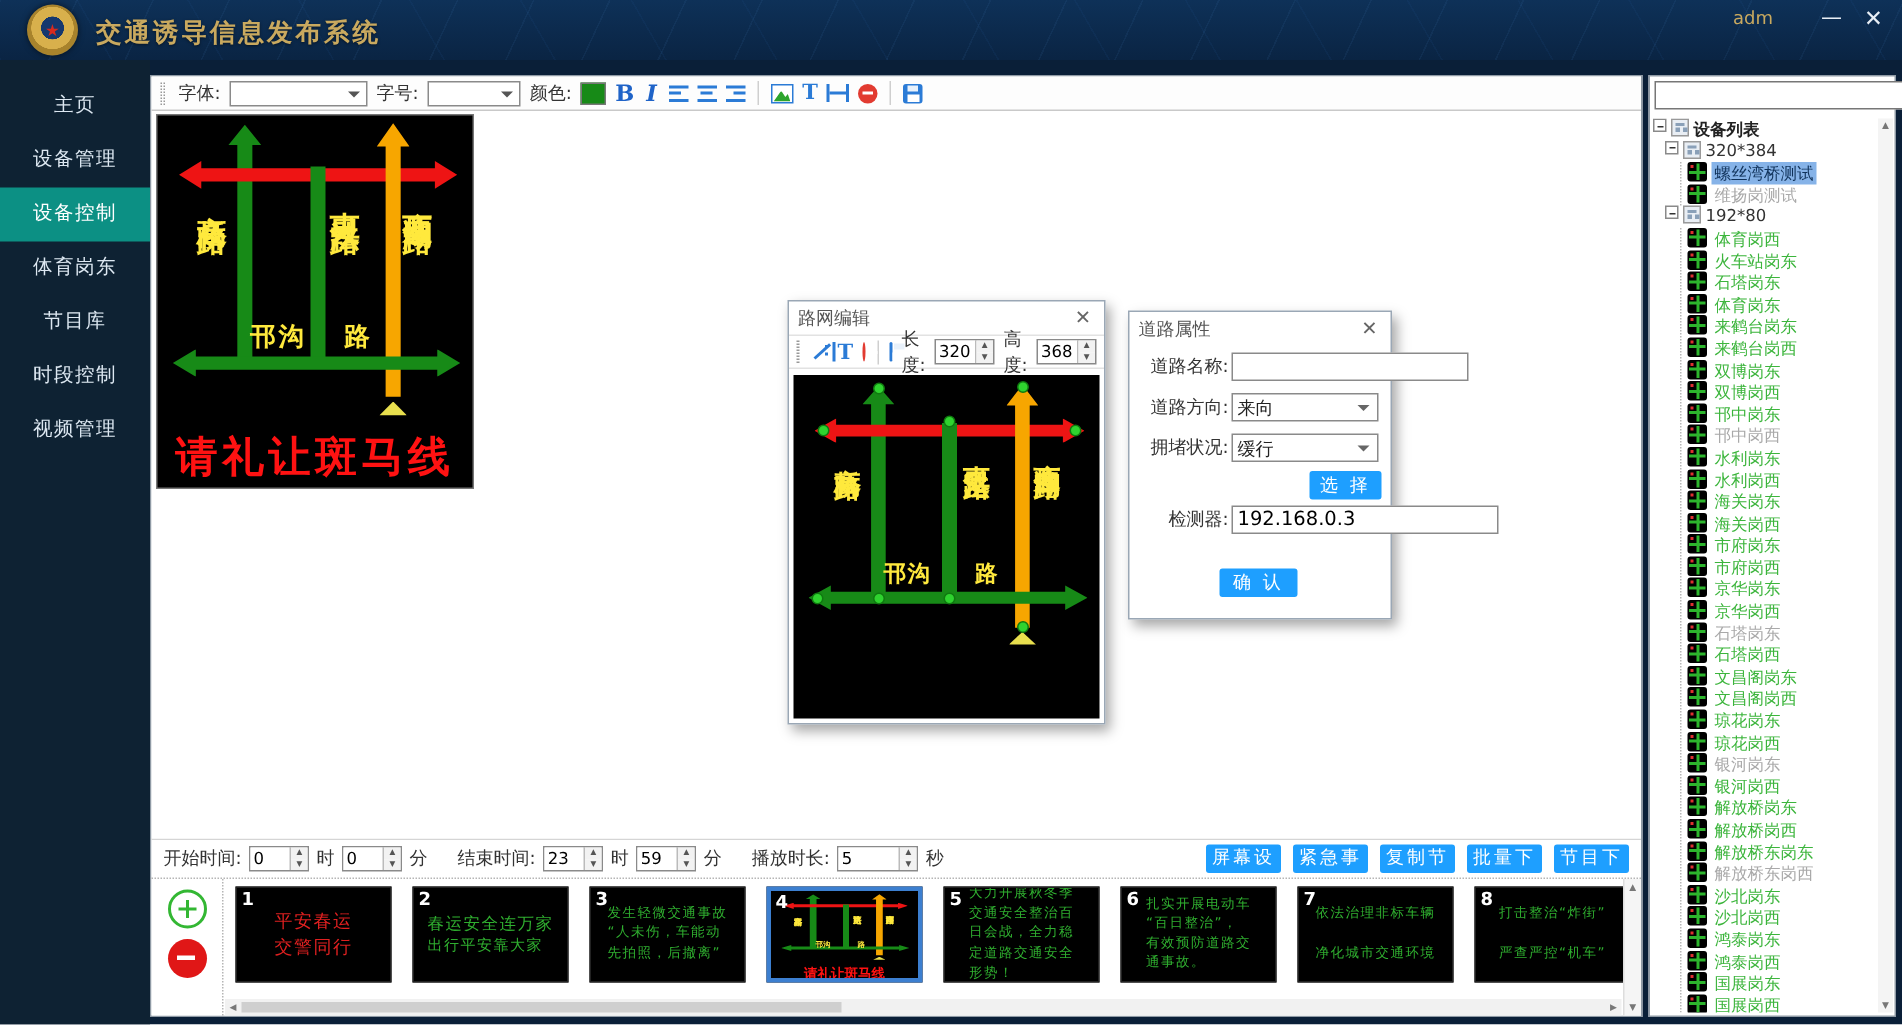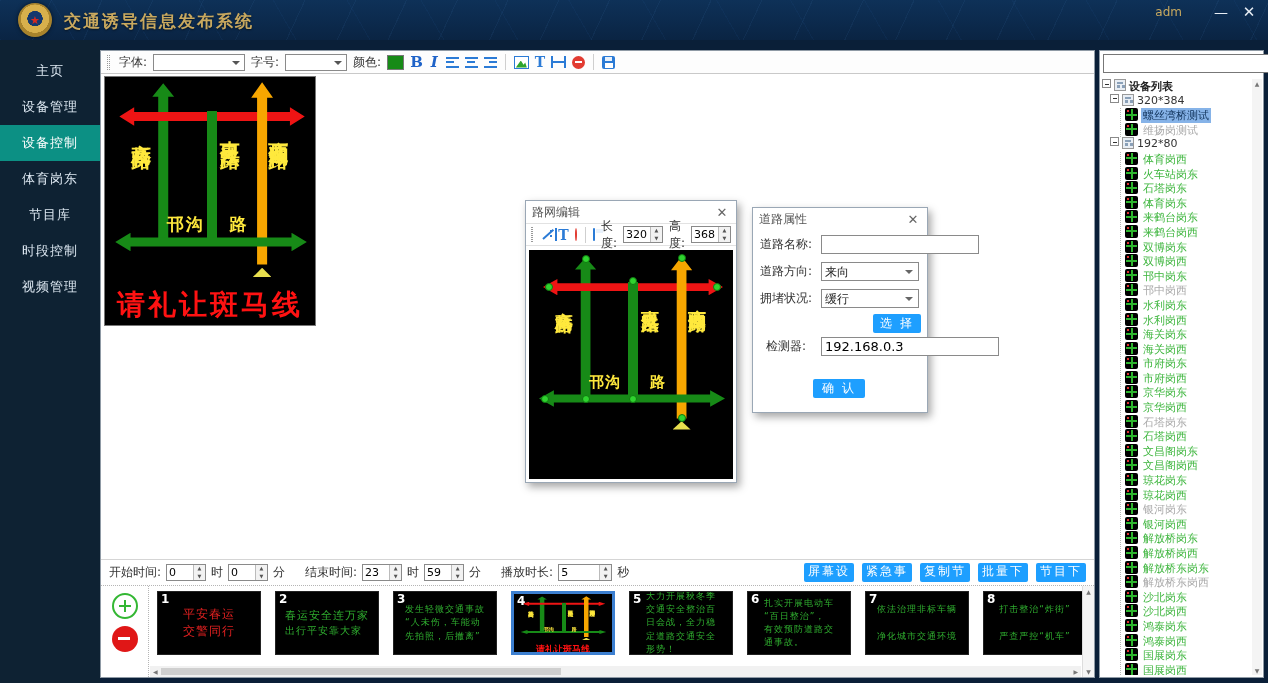--- a/index.html
+++ b/index.html
@@ -113,21 +113,21 @@
     align-items:center; gap:6px; padding:0 5px; font-size:12px; color:#333; }
   .spin { display:inline-flex; border:1px solid #8a8a8a; height:17px; background:#fff; }
   .spin input { width:26px; border:0; font-size:11px; padding:0 2px; outline:none; font-family:inherit; }
   .spin .updown { width:12px; border-left:1px solid #bbb; display:flex; flex-direction:column; }
   .spin .updown span { flex:1; font-size:5px; line-height:7px; text-align:center; color:#555; background:#f2f2f2; }
   .net-canvas { position:absolute; left:3px; top:49px; right:3px; bottom:3px; background:#000; }
   .net-canvas .rd-host { left:2px; right:2px; top:2px; height:182px; }
 
   .dlg-props { left:752px; top:207px; width:176px; height:206px; font-size:12px; }
   .prop-row { position:absolute; left:0; right:8px; display:flex; align-items:center; }
-  .prop-label { width:66px; text-align:center; color:#333; flex:0 0 66px; }
+  .prop-label { width:66px; text-align:right; color:#333; flex:0 0 66px; }
   .prop-input { flex:1; height:19px; border:1px solid #8a8a8a; background:#fff; margin-left:2px; font-size:12px;
     padding:0 3px; outline:none; font-family:inherit; }
   .prop-select { flex:1; height:19px; border:1px solid #8a8a8a; background:#fff; margin-left:2px; position:relative;
     line-height:18px; padding:0 3px; color:#222; }
   .prop-select::after { content:""; position:absolute; right:5px; top:7px; border:4px solid transparent; border-top-color:#666; }
   .btn-blue { background:var(--accent); color:#fff; border:0; font-size:12px; font-family:inherit; border-radius:2px;
     height:19px; letter-spacing:2px; }
 
   
   .controls { height:26px; border-top:1px solid #d5d5d5; display:flex; align-items:center; gap:5px; padding:0 8px;

